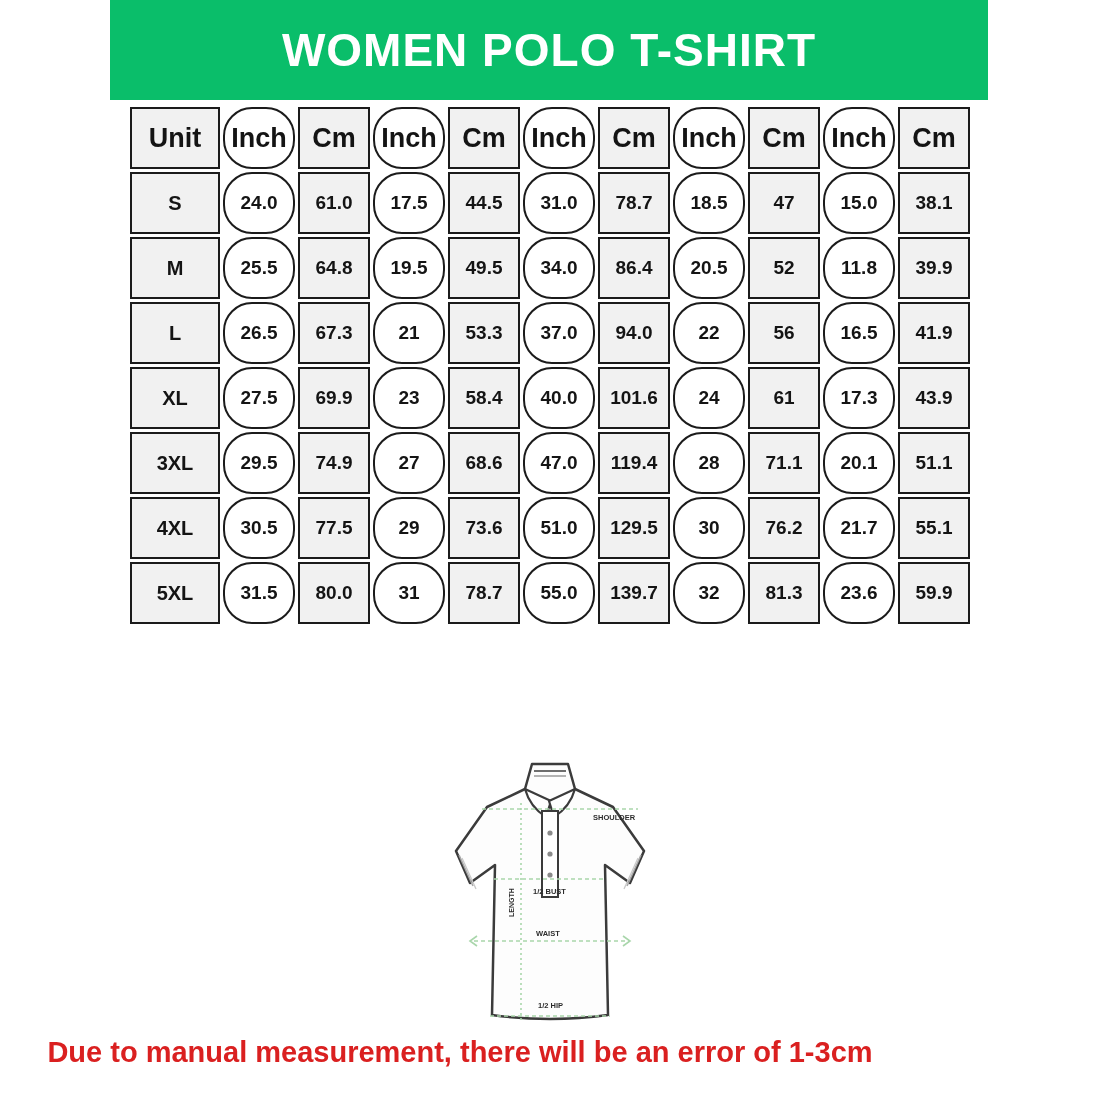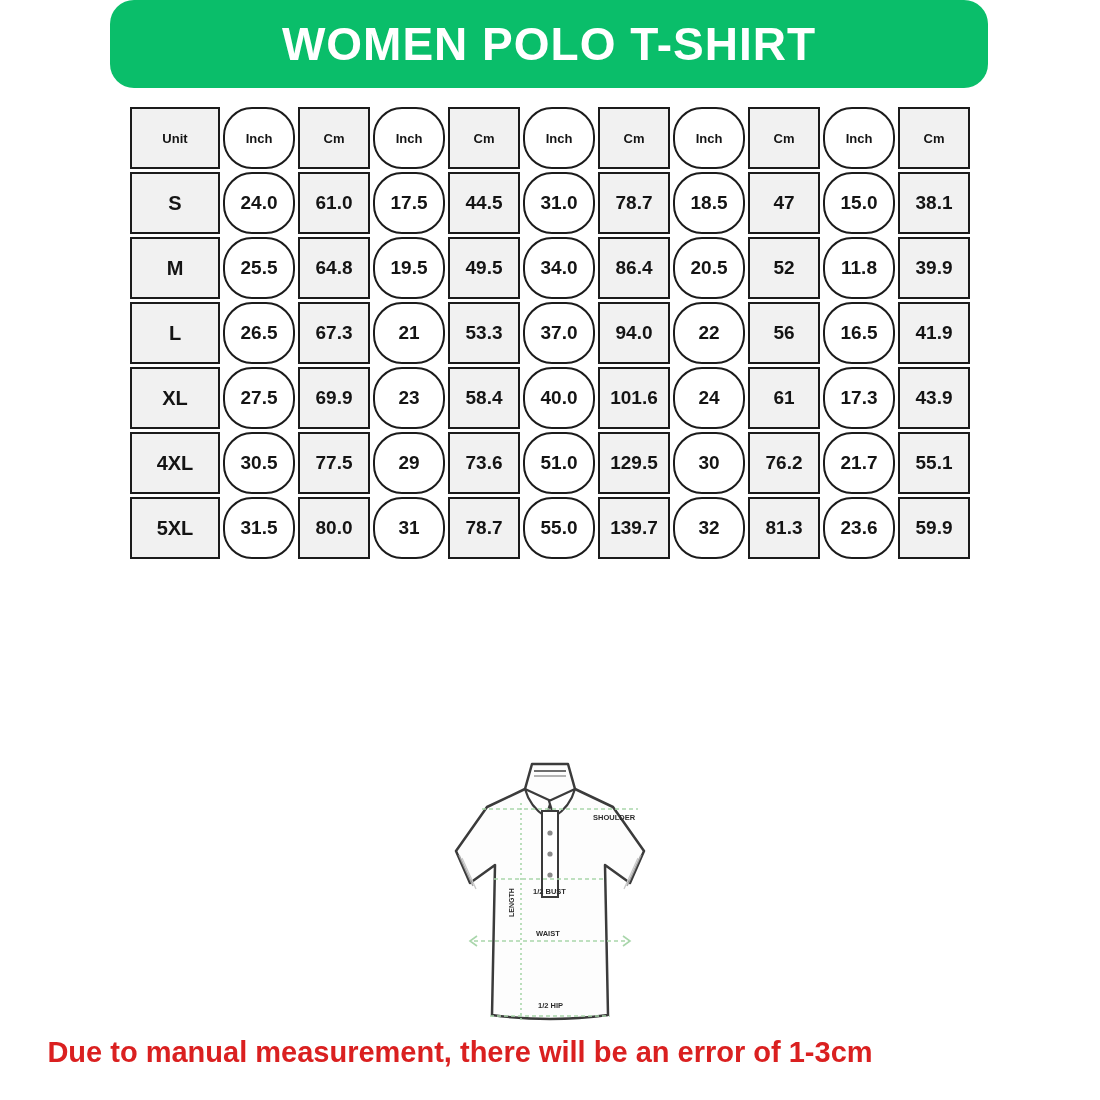--- a/index.html
+++ b/index.html
@@ -1,38 +1,38 @@
 <!DOCTYPE html>
 <html><head>
 <meta charset="utf-8">
 <style>
   html,body{margin:0;padding:0;}
   body{
     width:1100px;height:1100px;background:#ffffff;position:relative;
     font-family:"Liberation Sans",sans-serif;overflow:hidden;
   }
   .banner{
-    position:absolute;left:110px;top:0;width:878px;height:88px;
-    background:#0abe6a;display:flex;align-items:center;justify-content:center;border-radius:24px;
+    position:absolute;left:110px;top:0;width:878px;height:100px;
+    background:#0abe6a;display:flex;align-items:center;justify-content:center;
   }
   .banner-title{
     color:#ffffff;font-size:46px;font-weight:bold;letter-spacing:1px;margin:0;
     white-space:nowrap;
   }
   table.size-table{
     position:absolute;left:127px;top:104px;width:846px;
     border-collapse:separate;border-spacing:3px;table-layout:fixed;
   }
   .size-table th,.size-table td{
     border:2px solid #1b1b1b;height:58px;padding:0;
     text-align:center;vertical-align:middle;
     color:#141414;font-weight:bold;background:#ffffff;
   }
   .size-table thead th{font-size:21px;background:#f1f1f1;}
-  .size-table .unit-row th{font-size:13px;}
+  .size-table .unit-row th{font-size:27px;}
   .size-table td{font-size:19px;}
   .size-table .shade{background:#f1f1f1;}
   .size-table .plain{background:#ffffff;border-radius:29px;}
   .size-table .size-cell{font-size:20px;}
   .diagram{position:absolute;left:430px;top:755px;width:240px;height:288px;}
   .note{
     position:absolute;left:0;top:1036px;width:920px;text-align:center;
     color:#da2020;font-size:29px;font-weight:bold;
   }
 </style>
@@ -119,20 +119,33 @@
         <td class="plain">23</td>
         <td class="shade">58.4</td>
         <td class="plain">40.0</td>
         <td class="shade">101.6</td>
         <td class="plain">24</td>
         <td class="shade">61</td>
         <td class="plain">17.3</td>
         <td class="shade">43.9</td>
       </tr>
       <tr>
+        <td class="shade size-cell">3XL</td>
+        <td class="plain">29.5</td>
+        <td class="shade">74.9</td>
+        <td class="plain">27</td>
+        <td class="shade">68.6</td>
+        <td class="plain">47.0</td>
+        <td class="shade">119.4</td>
+        <td class="plain">28</td>
+        <td class="shade">71.1</td>
+        <td class="plain">20.1</td>
+        <td class="shade">51.1</td>
+      </tr>
+      <tr>
         <td class="shade size-cell">4XL</td>
         <td class="plain">30.5</td>
         <td class="shade">77.5</td>
         <td class="plain">29</td>
         <td class="shade">73.6</td>
         <td class="plain">51.0</td>
         <td class="shade">129.5</td>
         <td class="plain">30</td>
         <td class="shade">76.2</td>
         <td class="plain">21.7</td>

